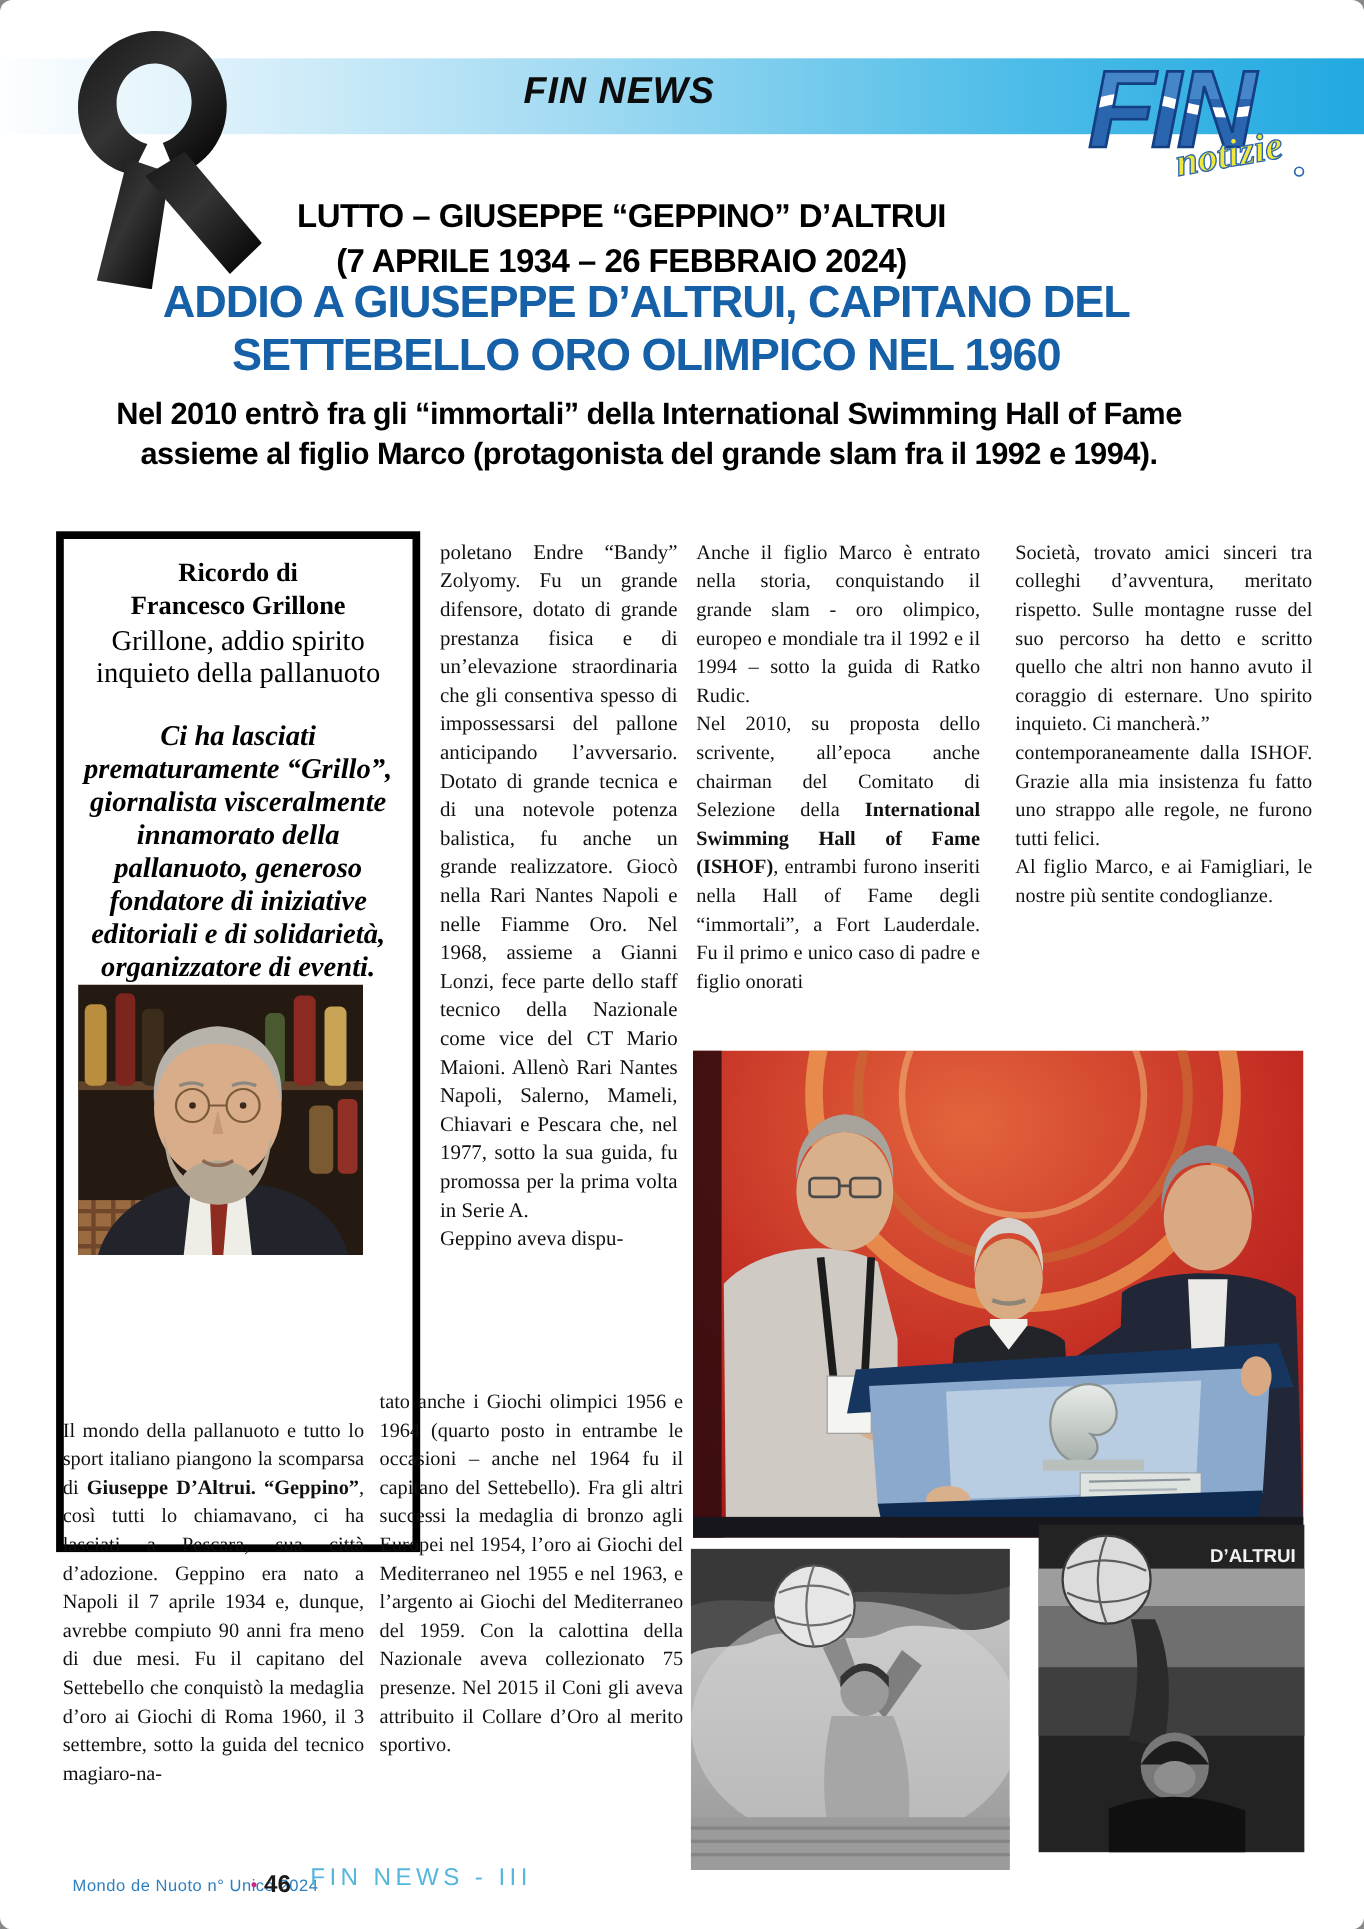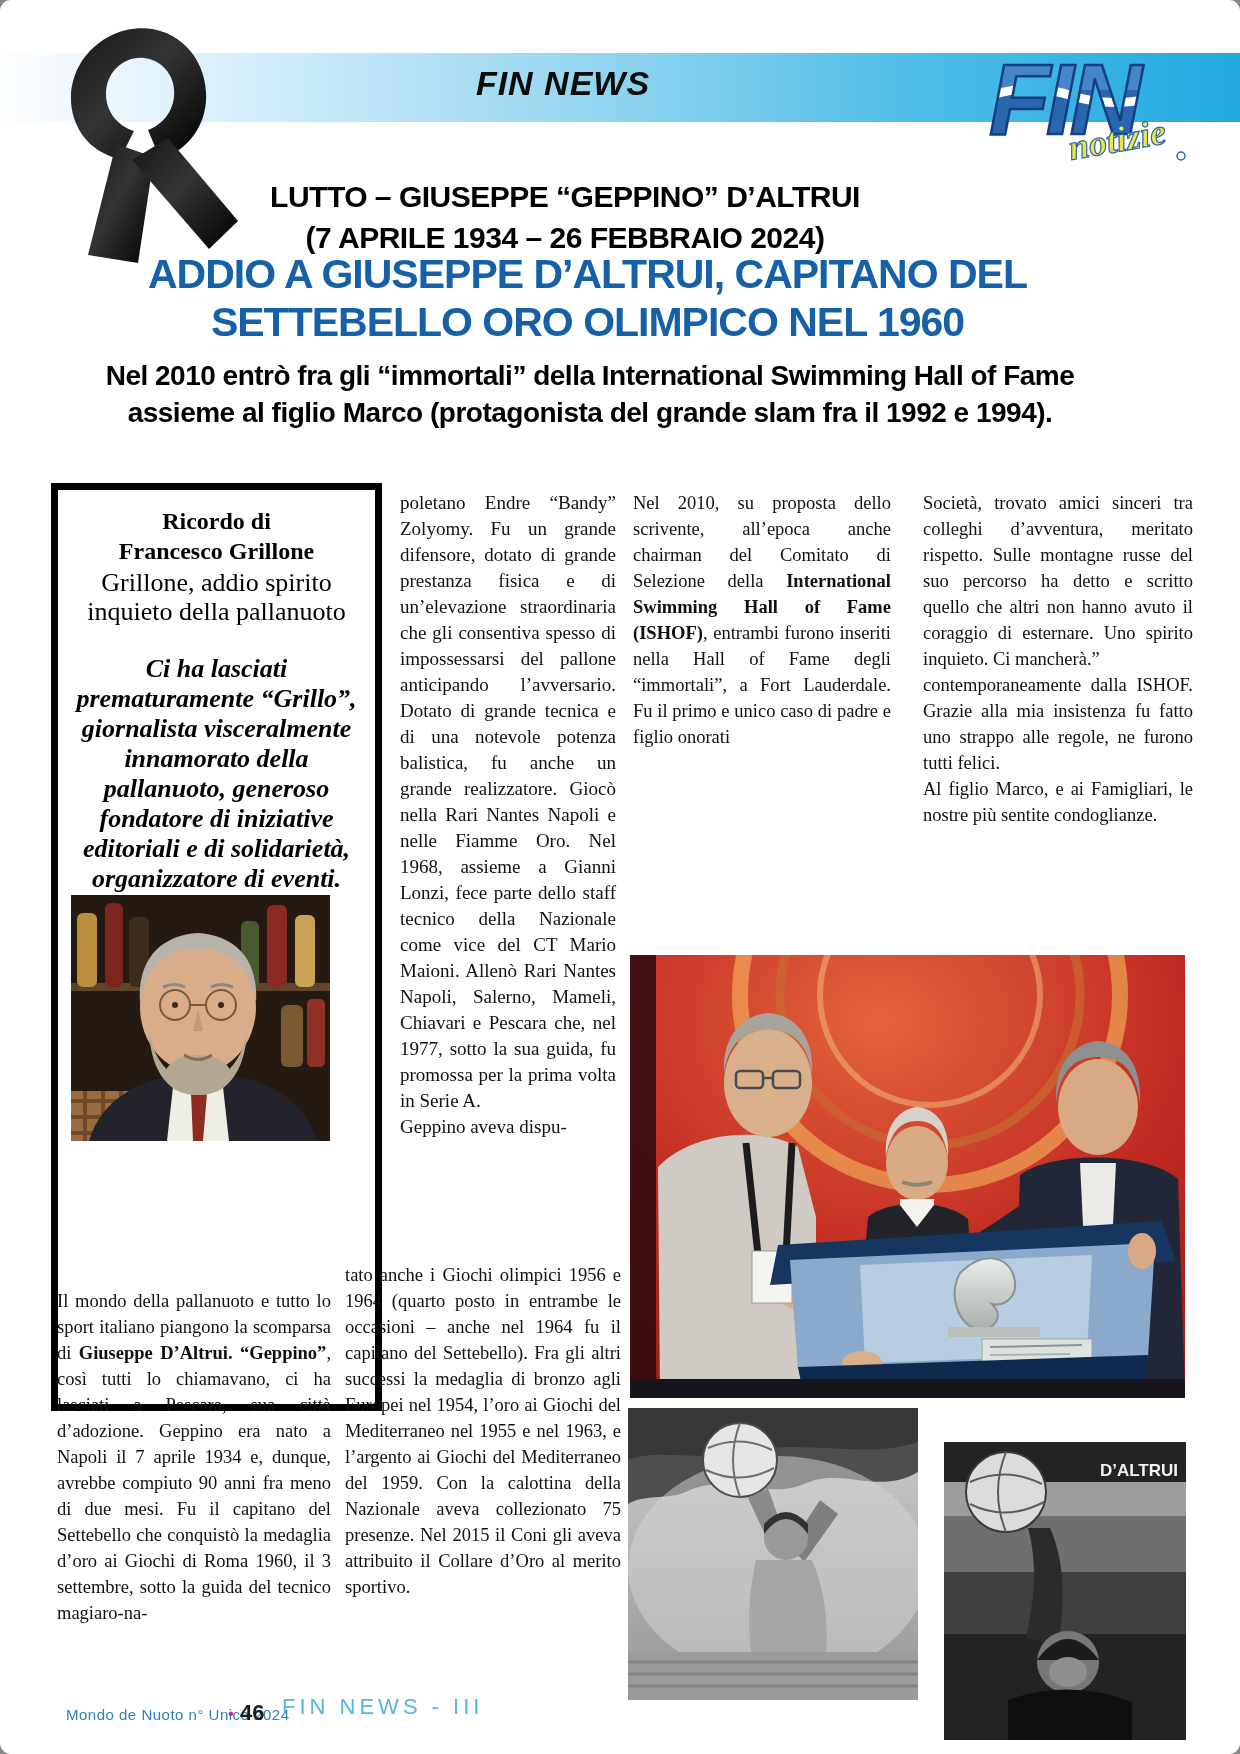--- a/index.html
+++ b/index.html
@@ -28,21 +28,21 @@
   .bodycol{font-size:18.5px;line-height:26px;text-align:justify;color:#101010;}
   .bodycol p{margin:0;}
   #col2u{left:400px;top:490px;width:216px;font-size:19px;}
   #col3 {left:633px;top:490px;width:258px;}
   #col4 {left:923px;top:490px;width:270px;}
   #col1l{left:57px;top:1288px;width:274px;}
   #col2l{left:345px;top:1262px;width:276px;}
   
   #ceremony{left:630px;top:955px;width:555px;height:443px;}
   #bwleft{left:628px;top:1408px;width:290px;height:292px;}
-  #bwright{left:944px;top:1442px;width:242px;height:265px;}
+  #bwright{left:944px;top:1386px;width:242px;height:265px;}
   svg{display:block;}
   
   #footer-journal{left:66px;top:1706px;font-family:"Liberation Sans",sans-serif;font-size:15px;
                   color:#2d7fc0;letter-spacing:0.5px;}
   #footer-bullet{left:228px;top:1704px;font-family:"Liberation Sans",sans-serif;font-size:17px;color:#cc2a7e;}
   #footer-page{left:240px;top:1700px;font-family:"Liberation Sans",sans-serif;font-weight:bold;
                font-size:22px;color:#1a1a1a;}
   #footer-section{left:282px;top:1694px;font-family:"Liberation Sans",sans-serif;font-size:22px;
                   color:#56b6dc;letter-spacing:4px;}
 </style>
@@ -142,20 +142,21 @@
       </svg>
     </div>
   </div>
 
   <div id="col2u" class="abs bodycol">
     <p><span>poletano Endre “Bandy” Zolyomy. Fu un grande difensore, dotato di grande prestanza fisica e di un’elevazione straordinaria che gli consentiva spesso di impossessarsi del pallone anticipando l’avversario. Dotato di grande tecnica e di una notevole potenza balistica, fu anche un grande realizzatore. Giocò nella Rari Nantes Napoli e nelle Fiamme Oro. Nel 1968, assieme a Gianni Lonzi, fece parte dello staff tecnico della Nazionale come vice del CT Mario Maioni. Allenò Rari Nantes Napoli, Salerno, Mameli, Chiavari e Pescara che, nel 1977, sotto la sua guida, fu promossa per la prima volta in Serie A.</span></p>
     <p><span>Geppino aveva dispu-</span></p>
   </div>
 
   <div id="col3" class="abs bodycol">
+    <p><span>Anche il figlio Marco è entrato nella storia, conquistando il grande slam - oro olimpico, europeo e mondiale tra il 1992 e il 1994 – sotto la guida di Ratko Rudic.</span></p>
     <p><span>Nel 2010, su proposta dello scrivente, all’epoca anche chairman del Comitato di Selezione della </span><b>International Swimming Hall of Fame (ISHOF)</b><span>, entrambi furono inseriti nella Hall of Fame degli “immortali”, a Fort Lauderdale. Fu il primo e unico caso di padre e figlio onorati</span></p>
   </div>
 
   <div id="col4" class="abs bodycol">
     <p><span>Società, trovato amici sinceri tra colleghi d’avventura, meritato rispetto. Sulle montagne russe del suo percorso ha detto e scritto quello che altri non hanno avuto il coraggio di esternare. Uno spirito inquieto. Ci mancherà.”</span></p>
     <p><span>contemporaneamente dalla ISHOF. Grazie alla mia insistenza fu fatto uno strappo alle regole, ne furono tutti felici.</span></p>
     <p><span>Al figlio Marco, e ai Famigliari, le nostre più sentite condoglianze.</span></p>
   </div>
 
   <div id="col1l" class="abs bodycol">

